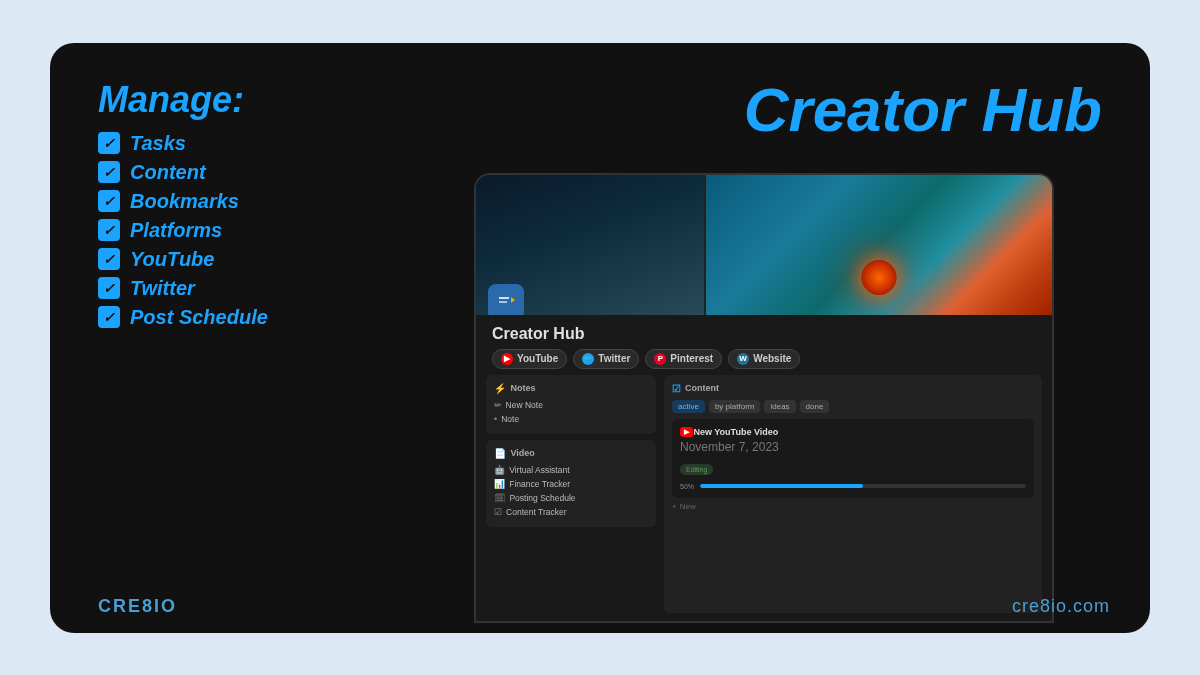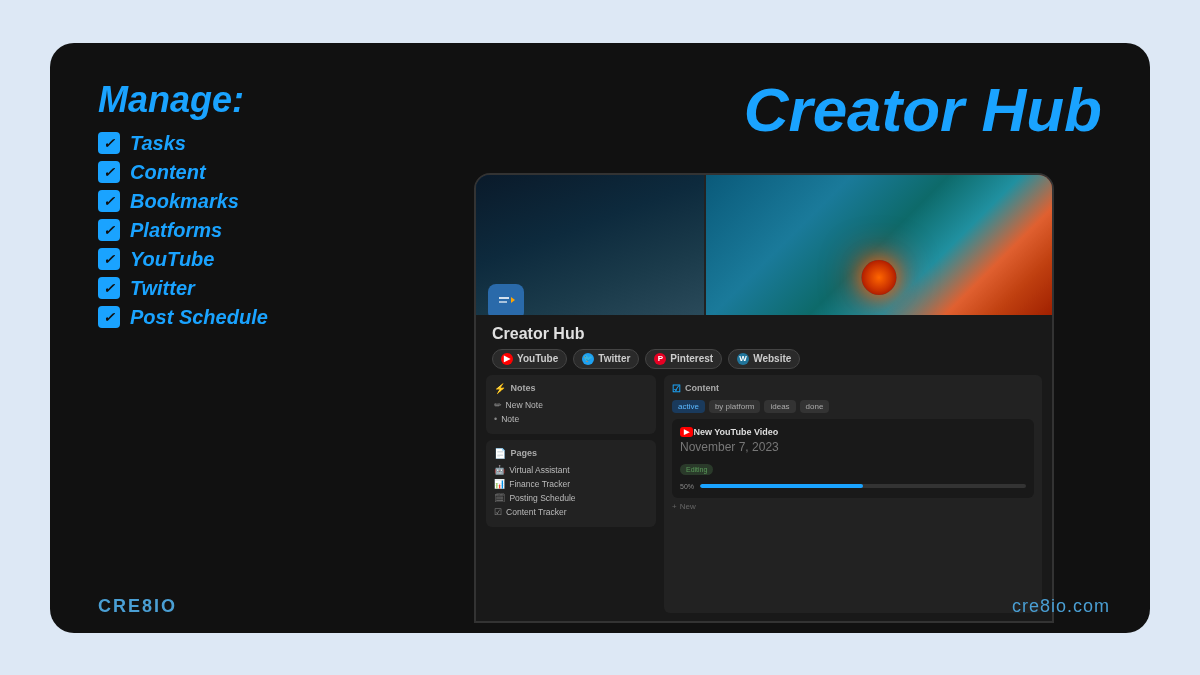--- a/index.html
+++ b/index.html
@@ -498,21 +498,21 @@
             </div>
             <div class="mini-panel-item">
               <span class="item-icon">•</span>
               <span>Note</span>
             </div>
           </div>
 
           <div class="mini-panel">
             <div class="mini-panel-header">
               <span class="panel-icon" style="color:#6a8fdf">📄</span>
-              <span>Pages</span>
+              <span>Video</span>
             </div>
             <div class="mini-panel-item">
               <span class="item-icon">🤖</span>
               <span>Virtual Assistant</span>
             </div>
             <div class="mini-panel-item">
               <span class="item-icon">📊</span>
               <span>Finance Tracker</span>
             </div>
             <div class="mini-panel-item">

